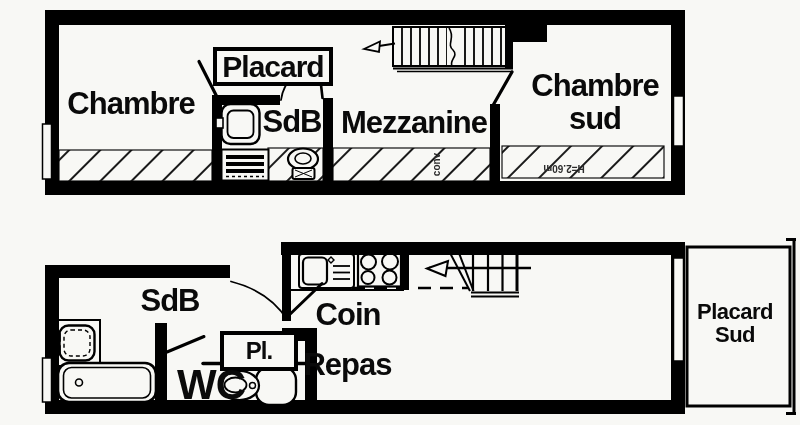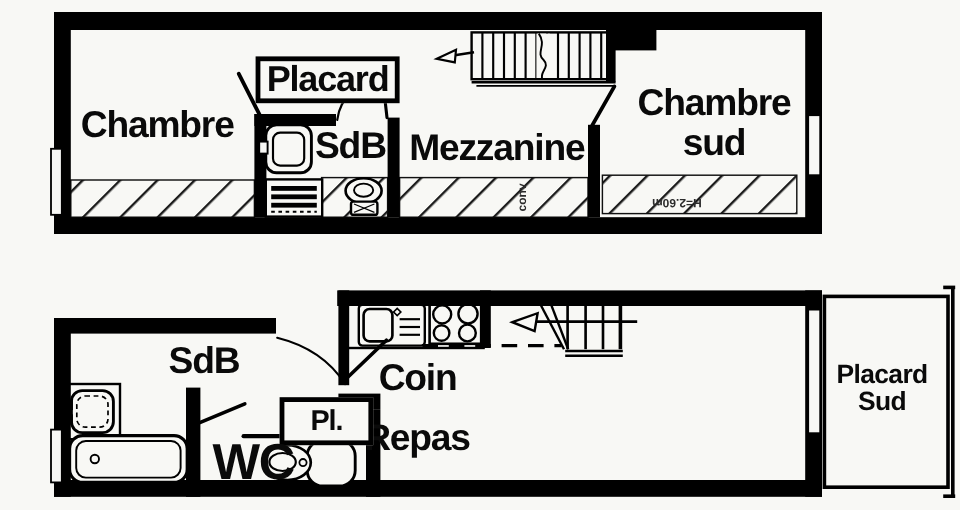--- a/index.html
+++ b/index.html
@@ -239,21 +239,21 @@
     <div>SdB</div>
   </div>
 
   <div class="lbl" style="left:295px;top:348px;width:105px;height:34px;font-size:31px;">
     <div>Repas</div>
   </div>
   <div class="lbl" style="left:300px;top:298px;width:96px;height:34px;font-size:31px;">
     <div>Coin</div>
   </div>
 
-  <div class="labelbox" style="left:233px;top:331px;width:70px;height:32px;font-size:24px;">
+  <div class="labelbox" style="left:220px;top:331px;width:70px;height:32px;font-size:24px;">
     <span>Pl.</span>
   </div>
 
   <div class="lbl" style="left:168px;top:368px;width:86px;height:34px;font-size:42px;">
     <div>WC</div>
   </div>
 
 
   <div class="lbl" style="left:687px;top:297px;width:96px;height:52px;font-size:22px;letter-spacing:-0.5px;">
     <div>Placard</div>

